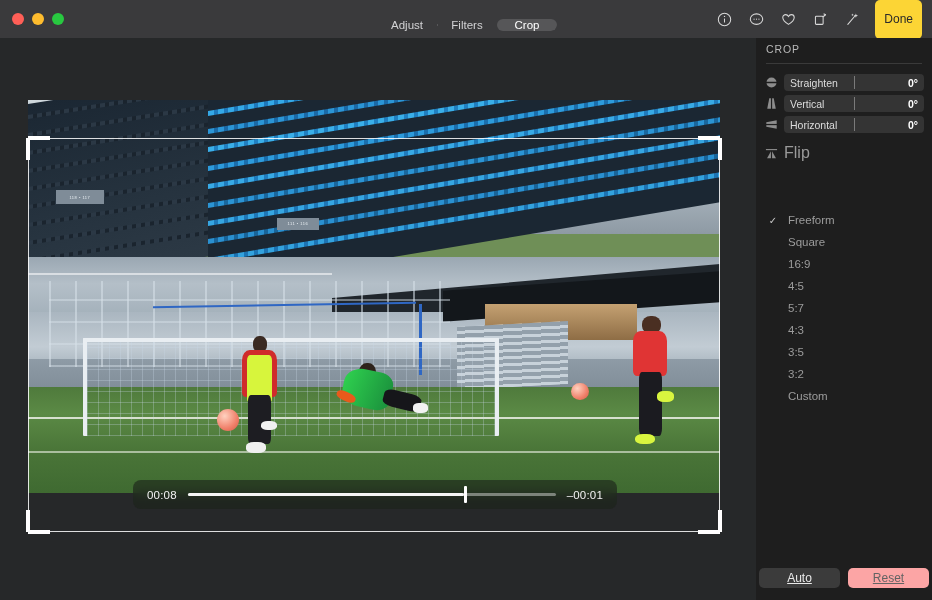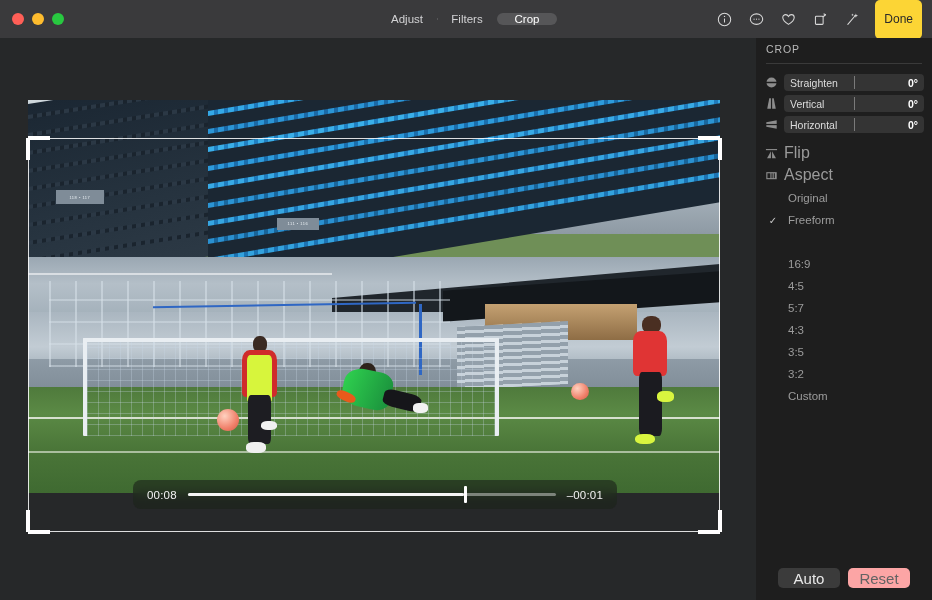--- a/index.html
+++ b/index.html
@@ -18,21 +18,21 @@
     background:#3a3a3c; display:flex; align-items:center;
   }
   .traffic{ position:absolute; left:12px; top:13px; display:flex; gap:8px; }
   .tl{ width:12px; height:12px; border-radius:50%; }
   .tl.red{ background:#ff5f57; }
   .tl.yellow{ background:#febc2e; }
   .tl.green{ background:#28c840; }
 
   .segmented{
     position:absolute; left:377px; top:7px; height:24px;
-    display:flex; align-items:center; border-radius:6px; overflow:hidden;
+    display:flex; align-items:flex-end; border-radius:6px; overflow:hidden;
   }
   .seg{
     position:relative; display:flex; align-items:center; justify-content:center;
     padding:0 14px; font-size:11.5px; color:#d2d2d4; cursor:default;
     min-width:60px;
   }
   .seg.divider::before{
     content:""; position:absolute; left:0; top:5px; bottom:5px; width:1px; background:#565658;
   }
   .seg.active{ background:#565658; border-radius:6px; color:#ffffff; }
@@ -265,22 +265,22 @@
   .aspect-item .check{
     width:18px; flex:0 0 18px; text-align:center; font-size:10px; color:#c9c9c9;
   }
   .aspect-item .txt{ font-size:11.5px; color:#9c9c9c; padding-left:6px; }
 
   .btn-row{
     position:absolute; left:0; bottom:12px; width:176px;
     display:flex; gap:8px; justify-content:center;
   }
   .sbtn{
-    width:62px; height:20px; border-radius:5px; display:flex;
-    align-items:center; justify-content:center; font-size:15px; cursor:default;
+    width:81px; height:20px; border-radius:5px; display:flex;
+    align-items:center; justify-content:center; font-size:12px; cursor:default;text-decoration:underline;
   }
   .sbtn.auto{ background:#3b3b3b; color:#e8e8e8; }
   .sbtn.reset{ background:#fca5a5; color:#636363; }
 </style>
 </head>
 <body>
 
 <div class="window">
 
   <div class="titlebar">
@@ -504,40 +504,29 @@
       <div class="ic">
         <svg width="13" height="13" viewBox="0 0 14 14">
           <rect x="1" y="2.2" width="12" height="1.2" fill="#8d8d8d"></rect>
           <path d="M6.4 4.6 L6.4 12.2 L2.2 12.2 Z" fill="#8d8d8d"></path>
           <path d="M7.6 4.6 L7.6 12.2 L11.8 12.2 Z" fill="#8d8d8d"></path>
         </svg>
       </div>
       <span class="txt">Flip</span>
     </div>
 
-    <div class="menu-row" style="top:127px;">
-      <div class="ic">
-        <svg width="13" height="13" viewBox="0 0 14 14">
-          <rect x="1.4" y="3.4" width="11.2" height="7.6" fill="#8d8d8d"></rect>
-          <rect x="2.6" y="4.6" width="3.2" height="5.2" fill="#1e1e1e"></rect>
-          <rect x="7.0" y="4.6" width="1.2" height="5.2" fill="#1e1e1e"></rect>
-          <rect x="9.4" y="4.6" width="1.2" height="5.2" fill="#1e1e1e"></rect>
-        </svg>
-      </div>
-      <span class="txt">Aspect</span>
-    </div>
-
-    <div class="aspect-item" style="top:149px;">
-      <span class="check"></span>
-      <span class="txt">Original</span>
-    </div>
+
     <div class="aspect-item" style="top:171px;">
       <span class="check">✓</span>
       <span class="txt">Freeform</span>
     </div>
+    <div class="aspect-item" style="top:193px;">
+      <span class="check"></span>
+      <span class="txt">Square</span>
+    </div>
     <div class="aspect-item" style="top:215px;">
       <span class="check"></span>
       <span class="txt">16:9</span>
     </div>
     <div class="aspect-item" style="top:237px;">
       <span class="check"></span>
       <span class="txt">4:5</span>
     </div>
     <div class="aspect-item" style="top:259px;">
       <span class="check"></span>

